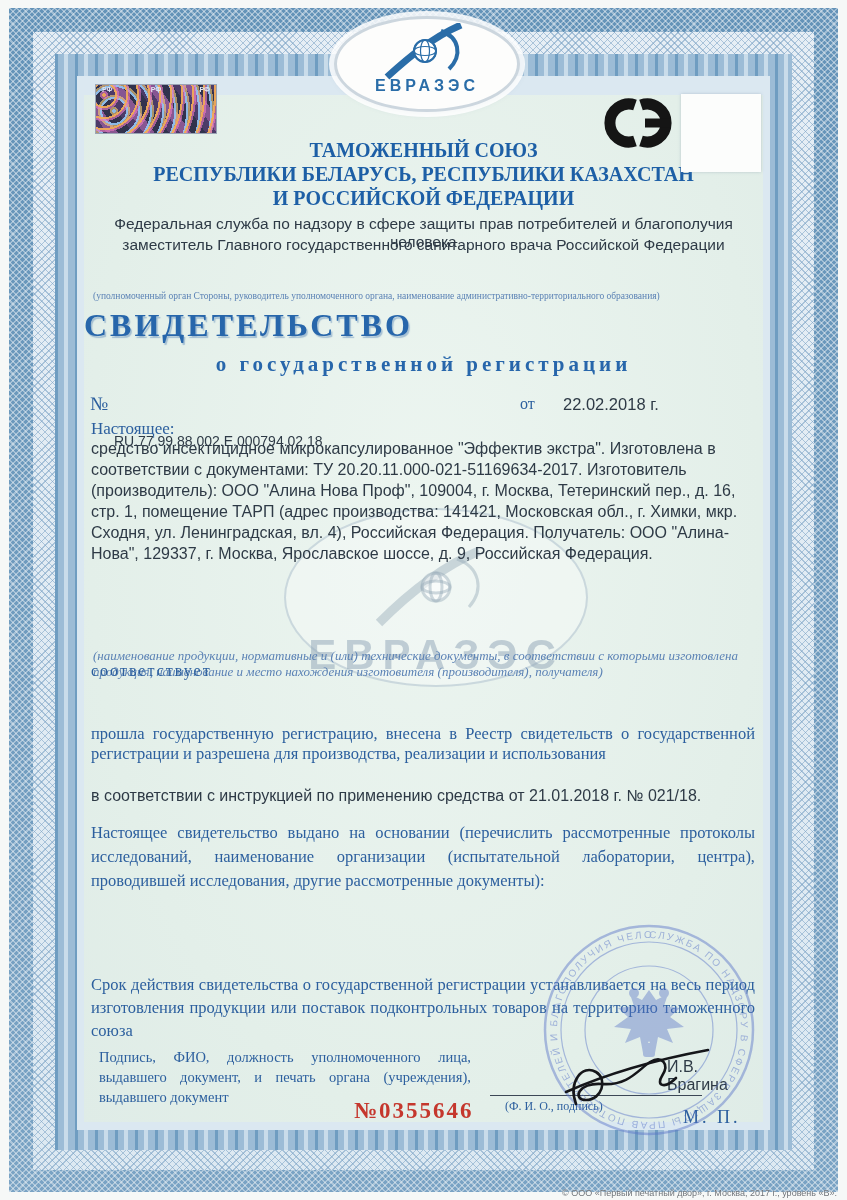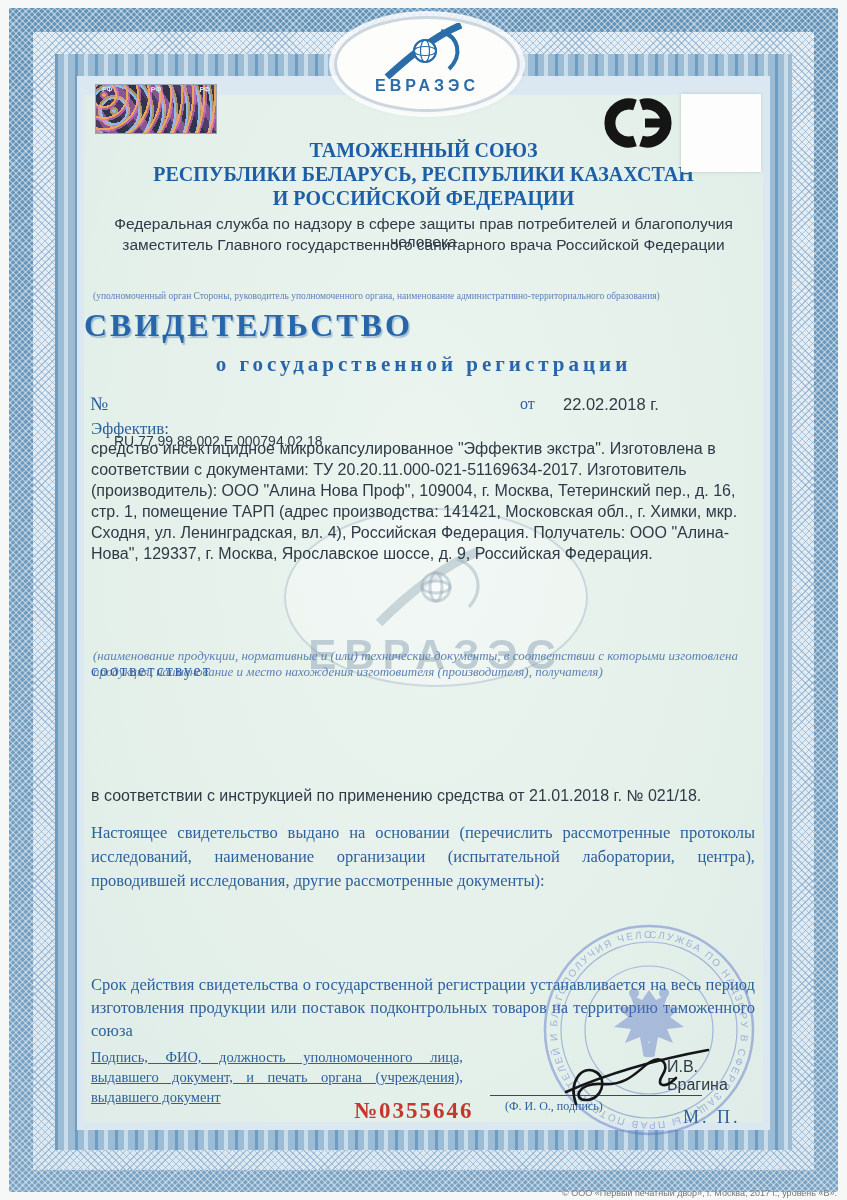--- a/index.html
+++ b/index.html
@@ -73,21 +73,21 @@
   .p-prodlab{top:324px;left:7px;}
   .p-prodtxt{top:343px;left:7px;width:666px;}
   .p-cap2{top:553px;}
   .p-conf{top:567px;left:7px;font-size:16px;letter-spacing:2px;}
   .p-conftxt{top:585px;left:7px;width:666px;}
   .p-reg{top:629px;left:7px;width:664px;line-height:19.5px;}
   .p-regnote{top:690px;left:7px;width:666px;}
   .p-basis{top:726px;left:7px;width:664px;line-height:24px;}
   .p-docs{top:800px;left:7px;width:666px;line-height:22px;}
   .p-valid{top:878px;left:7px;width:664px;line-height:23px;}
-  .p-signnote{top:952px;left:7px;width:372px;font-size:14.5px;line-height:20px;text-align:justify;color:#2c5f9e;text-decoration:underline;}
+  .p-signnote{top:952px;left:15px;width:372px;font-size:14.5px;line-height:20px;text-align:justify;color:#2c5f9e;}
   .p-rednum{top:1003px;left:270px;font-size:23px;letter-spacing:2px;color:#c5372d;font-weight:bold;}
   .p-signer{top:963px;left:583px;font-size:16px;}
   .p-sigline{top:1000px;left:406px;width:212px;border-top:1.5px solid #3c4756;height:0;}
   .p-sigcap{top:1004px;left:421px;font-size:12px;color:#2c5f9e;}
   .p-mp{top:1012px;left:599px;font-size:18px;letter-spacing:3px;color:#2c5f9e;}
 
   
   .wm{position:absolute;left:200px;top:413px;width:300px;height:175px;border-radius:50%;
       border:2px solid rgba(165,185,200,.5);background:rgba(255,255,255,.30);
       display:flex;flex-direction:column;align-items:center;justify-content:flex-end;z-index:0;}
@@ -134,26 +134,27 @@
     <div class="abs cap p-cap1 txt">(уполномоченный орган Стороны, руководитель уполномоченного органа, наименование административно-территориального образования)</div>
 
     <div class="abs t-main p-tmain txt">СВИДЕТЕЛЬСТВО</div>
     <div class="abs t-sub p-tsub txt">о государственной регистрации</div>
 
     <div class="abs ser-blue p-no txt">№</div>
     <div class="abs sans p-noval txt">RU.77.99.88.002.E.000794.02.18</div>
     <div class="abs ser-blue p-ot txt">от</div>
     <div class="abs sans p-date txt">22.02.2018 г.</div>
 
-    <div class="abs label-ser p-prodlab txt">Эффектив:</div>
+    <div class="abs label-ser p-prodlab txt">Настоящее:</div>
     <div class="abs sans body-sans p-prodtxt txt">средство инсектицидное микрокапсулированное "Эффектив экстра". Изготовлена в соответствии с документами: ТУ 20.20.11.000-021-51169634-2017. Изготовитель (производитель): ООО "Алина Нова Проф", 109004, г. Москва, Тетеринский пер., д. 16, стр. 1, помещение ТАРП (адрес производства: 141421, Московская обл., г. Химки, мкр. Сходня, ул. Ленинградская, вл. 4), Российская Федерация.  Получатель: ООО "Алина-Нова", 129337, г. Москва, Ярославское шоссе, д. 9, Российская Федерация.</div>
     <div class="abs cap p-cap2 txt" style="font-size:13px;font-style:italic;">(наименование продукции, нормативные и (или) технические документы, в соответствии с которыми изготовлена продукция, наименование и место нахождения изготовителя (производителя), получателя)</div>
 
     <div class="abs ser-blue p-conf txt">соответствует</div>
 
+    <div class="abs body-ser p-reg txt">прошла государственную регистрацию, внесена в Реестр свидетельств о государственной регистрации и разрешена для производства, реализации и использования</div>
     <div class="abs sans body-sans p-regnote txt">в соответствии с инструкцией по применению средства от 21.01.2018 г. № 021/18.</div>
 
     <div class="abs body-ser p-basis txt">Настоящее свидетельство выдано на основании (перечислить рассмотренные протоколы исследований, наименование организации (испытательной лаборатории, центра), проводившей исследования, другие рассмотренные документы):</div>
 
     <div class="abs body-ser p-valid txt">Срок действия свидетельства о государственной регистрации устанавливается на весь период изготовления продукции или поставок подконтрольных товаров на территорию таможенного союза</div>
 
     <svg class="stamp" width="230" height="230" viewBox="0 0 230 230">
       <defs>
           <path id="ringpath" d="M115,23 a92,92 0 1,1 -0.01,0 z"></path>
         </defs>

